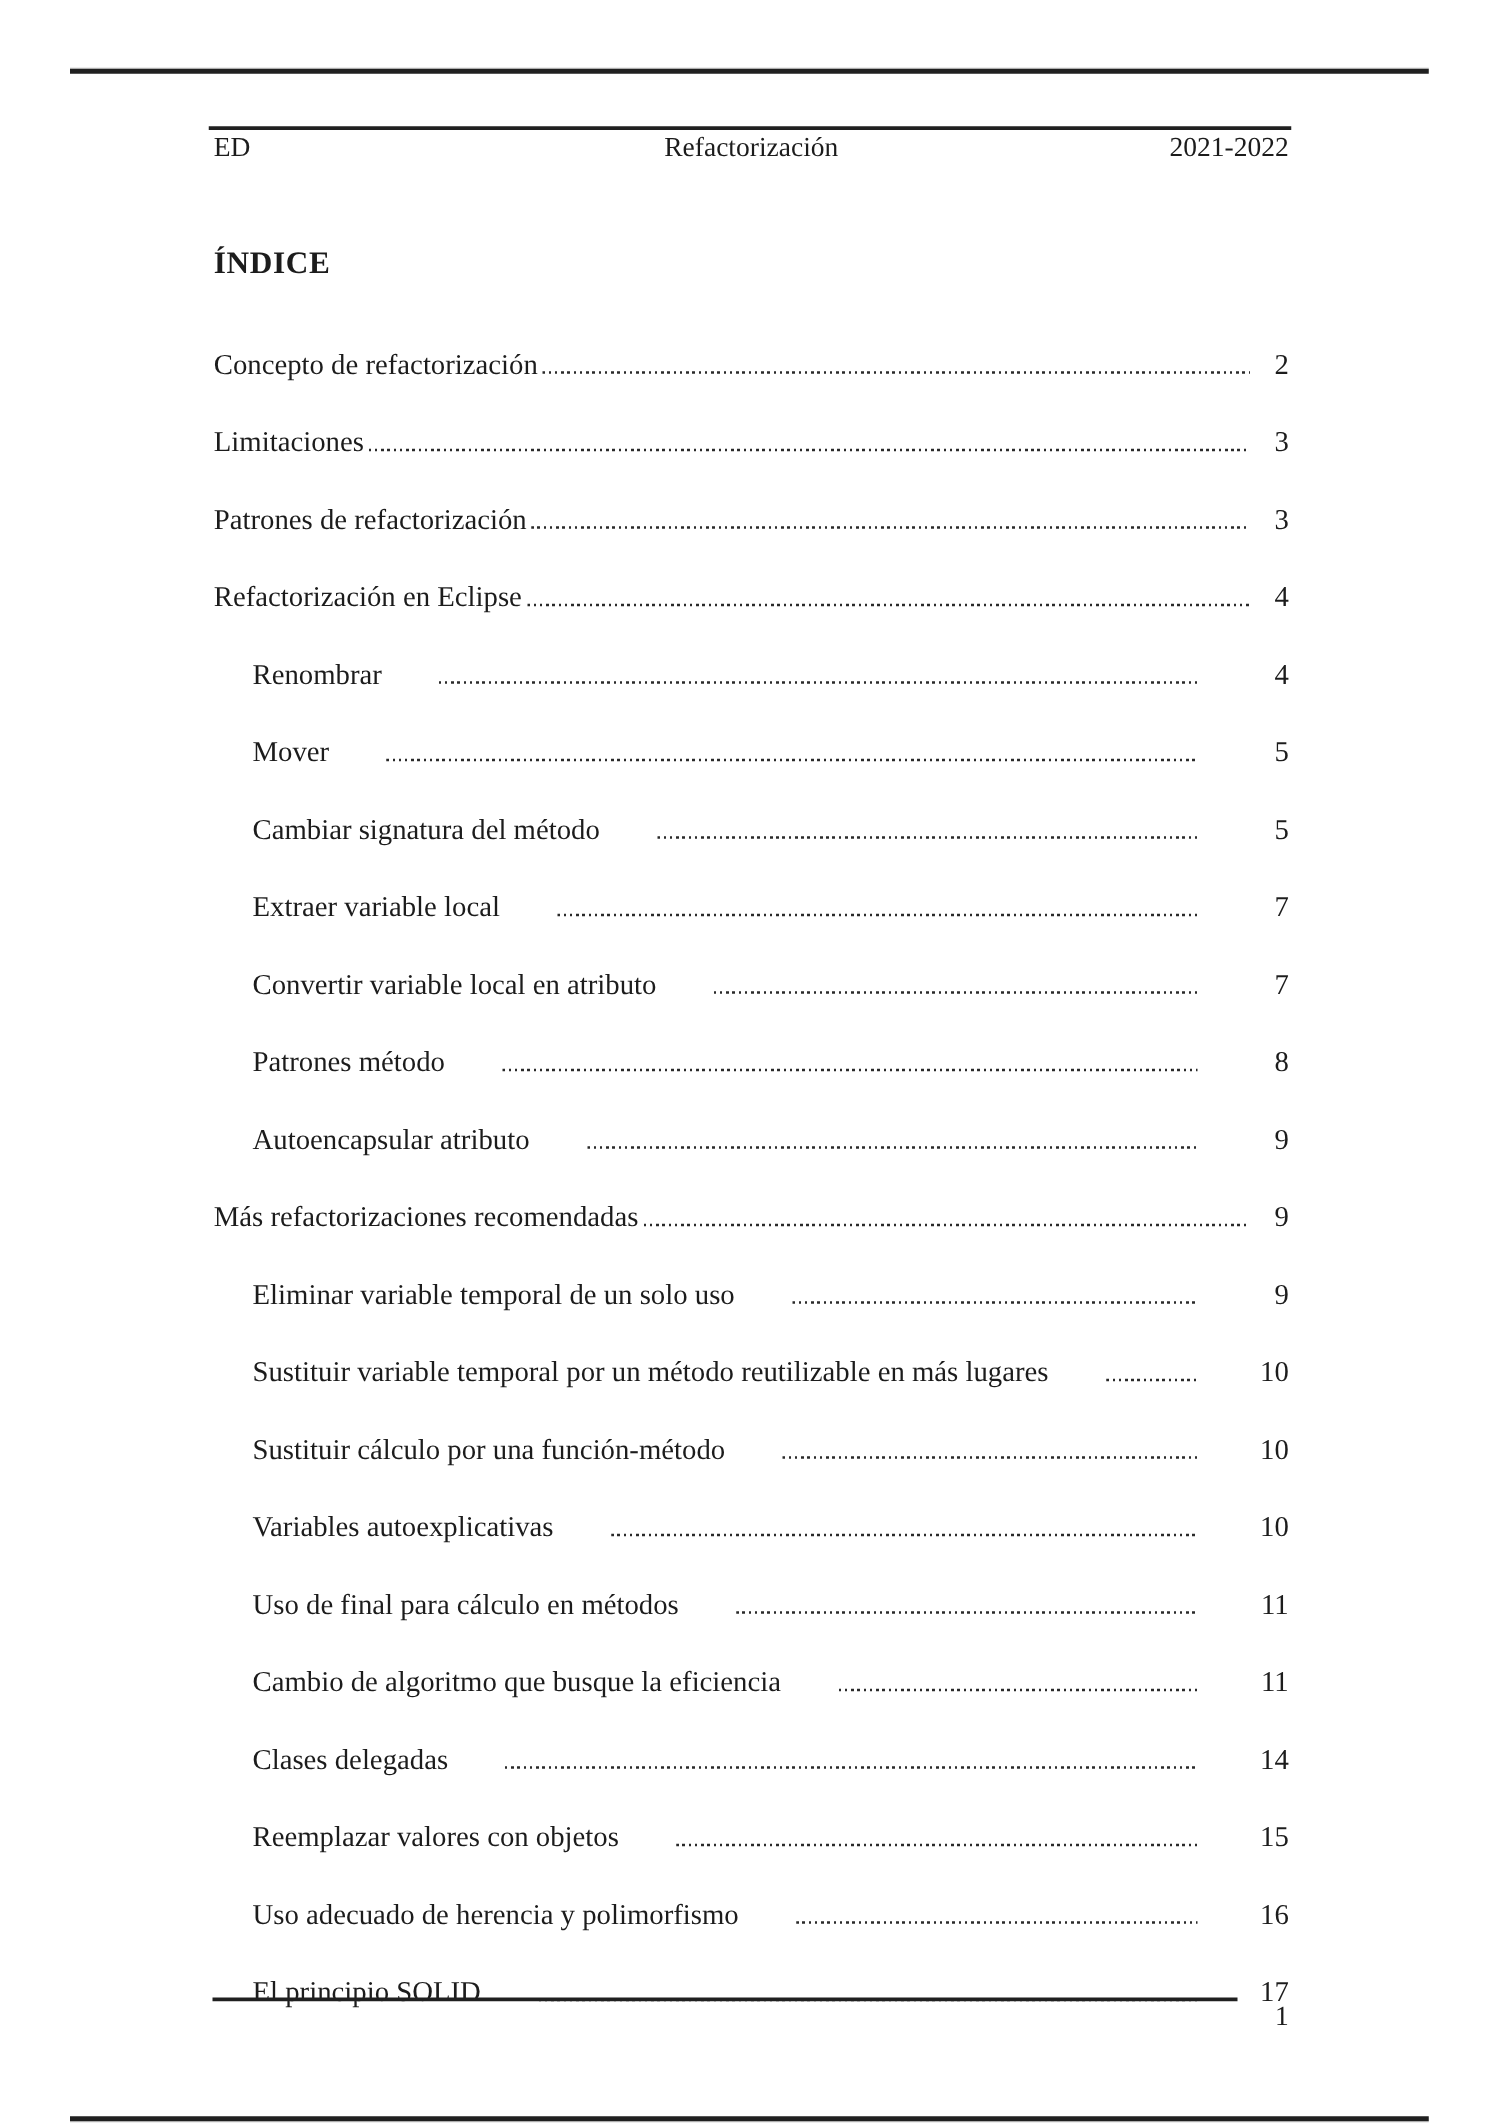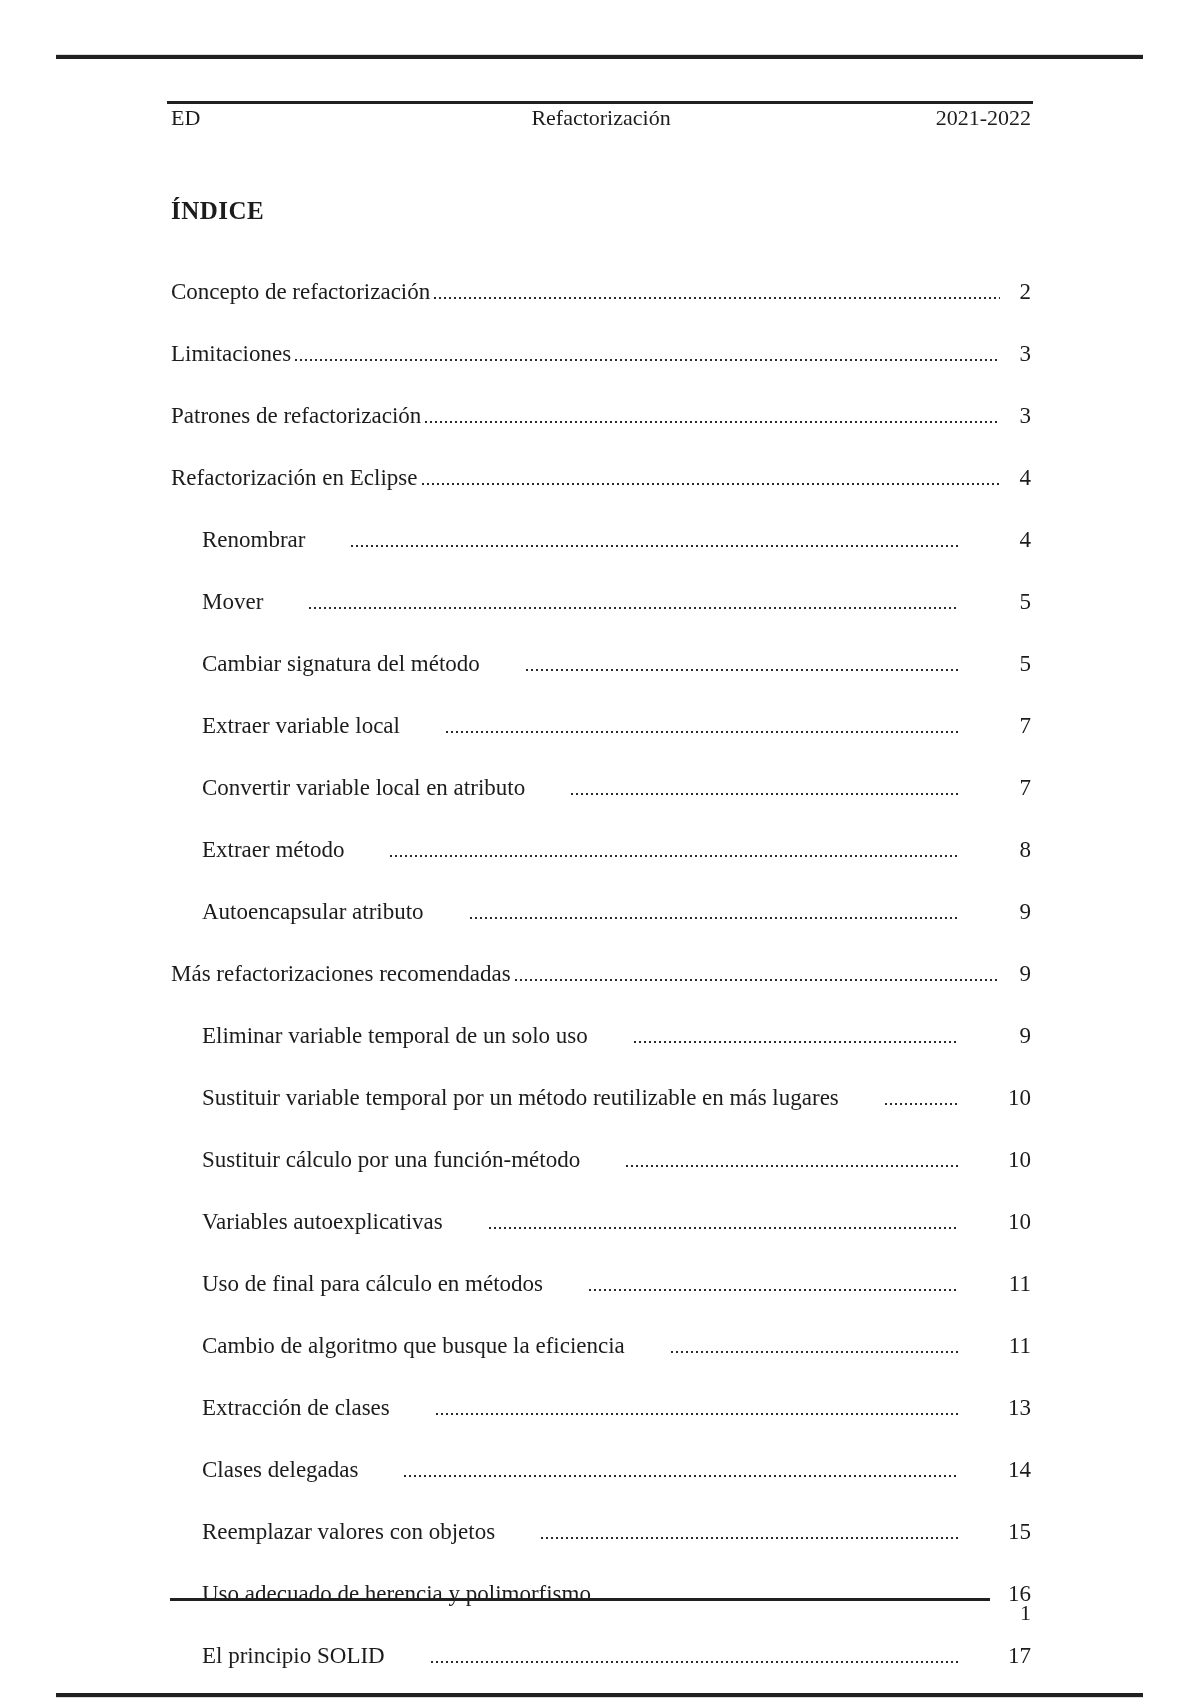--- a/index.html
+++ b/index.html
@@ -139,21 +139,21 @@
     <span class="toc-label">Extraer variable local</span>
     <span class="toc-leader"></span>
     <span class="toc-page">7</span>
   </div>
     <div class="toc-row level-1">
     <span class="toc-label">Convertir variable local en atributo</span>
     <span class="toc-leader"></span>
     <span class="toc-page">7</span>
   </div>
     <div class="toc-row level-1">
-    <span class="toc-label">Extraer método</span>
+    <span class="toc-label">Patrones método</span>
     <span class="toc-leader"></span>
     <span class="toc-page">8</span>
   </div>
     <div class="toc-row level-1">
     <span class="toc-label">Autoencapsular atributo</span>
     <span class="toc-leader"></span>
     <span class="toc-page">9</span>
   </div>
     <div class="toc-row level-0">
     <span class="toc-label">Más refactorizaciones recomendadas</span>
@@ -182,25 +182,20 @@
   </div>
     <div class="toc-row level-1">
     <span class="toc-label">Uso de final para cálculo en métodos</span>
     <span class="toc-leader"></span>
     <span class="toc-page">11</span>
   </div>
     <div class="toc-row level-1">
     <span class="toc-label">Cambio de algoritmo que busque la eficiencia</span>
     <span class="toc-leader"></span>
     <span class="toc-page">11</span>
-  </div>
-    <div class="toc-row level-1">
-    <span class="toc-label">Extracción de clases</span>
-    <span class="toc-leader"></span>
-    <span class="toc-page">13</span>
   </div>
     <div class="toc-row level-1">
     <span class="toc-label">Clases delegadas</span>
     <span class="toc-leader"></span>
     <span class="toc-page">14</span>
   </div>
     <div class="toc-row level-1">
     <span class="toc-label">Reemplazar valores con objetos</span>
     <span class="toc-leader"></span>
     <span class="toc-page">15</span>

